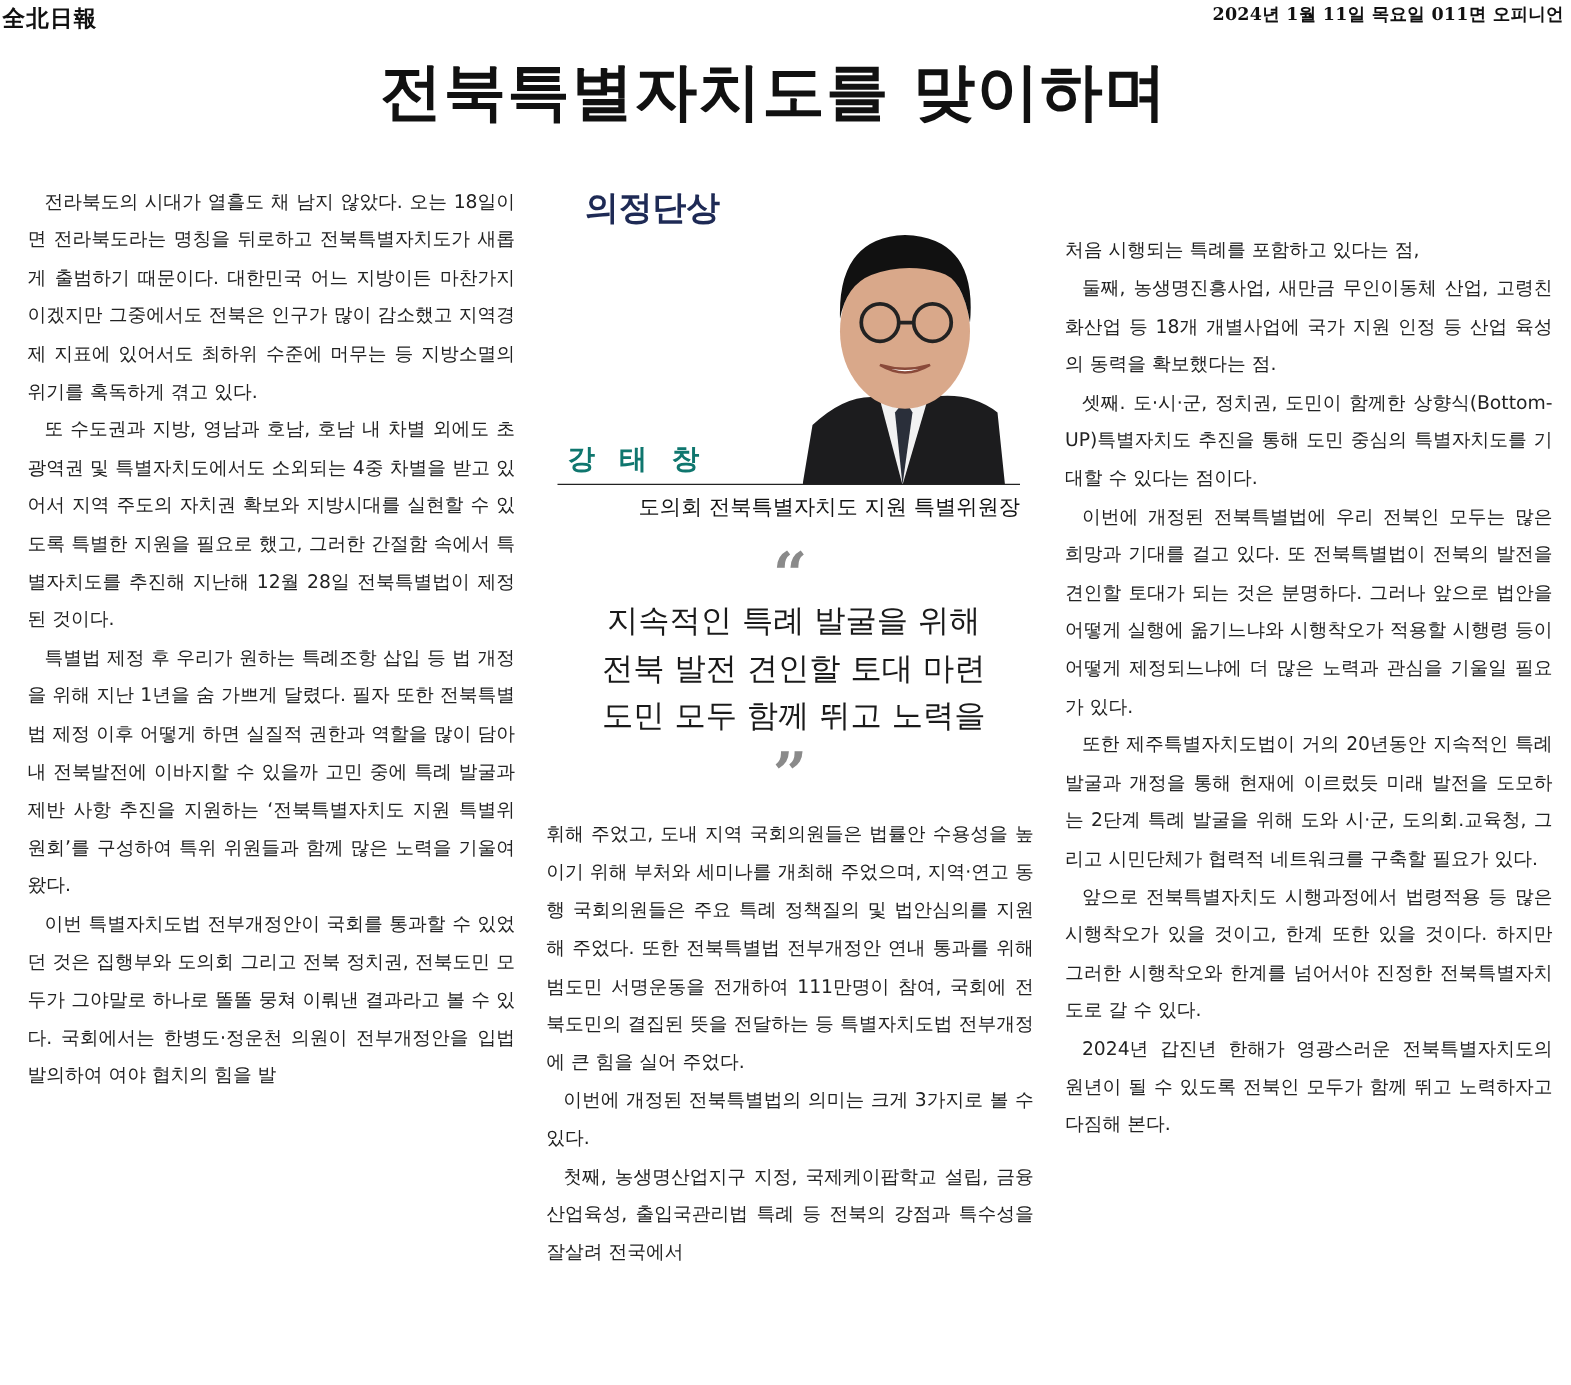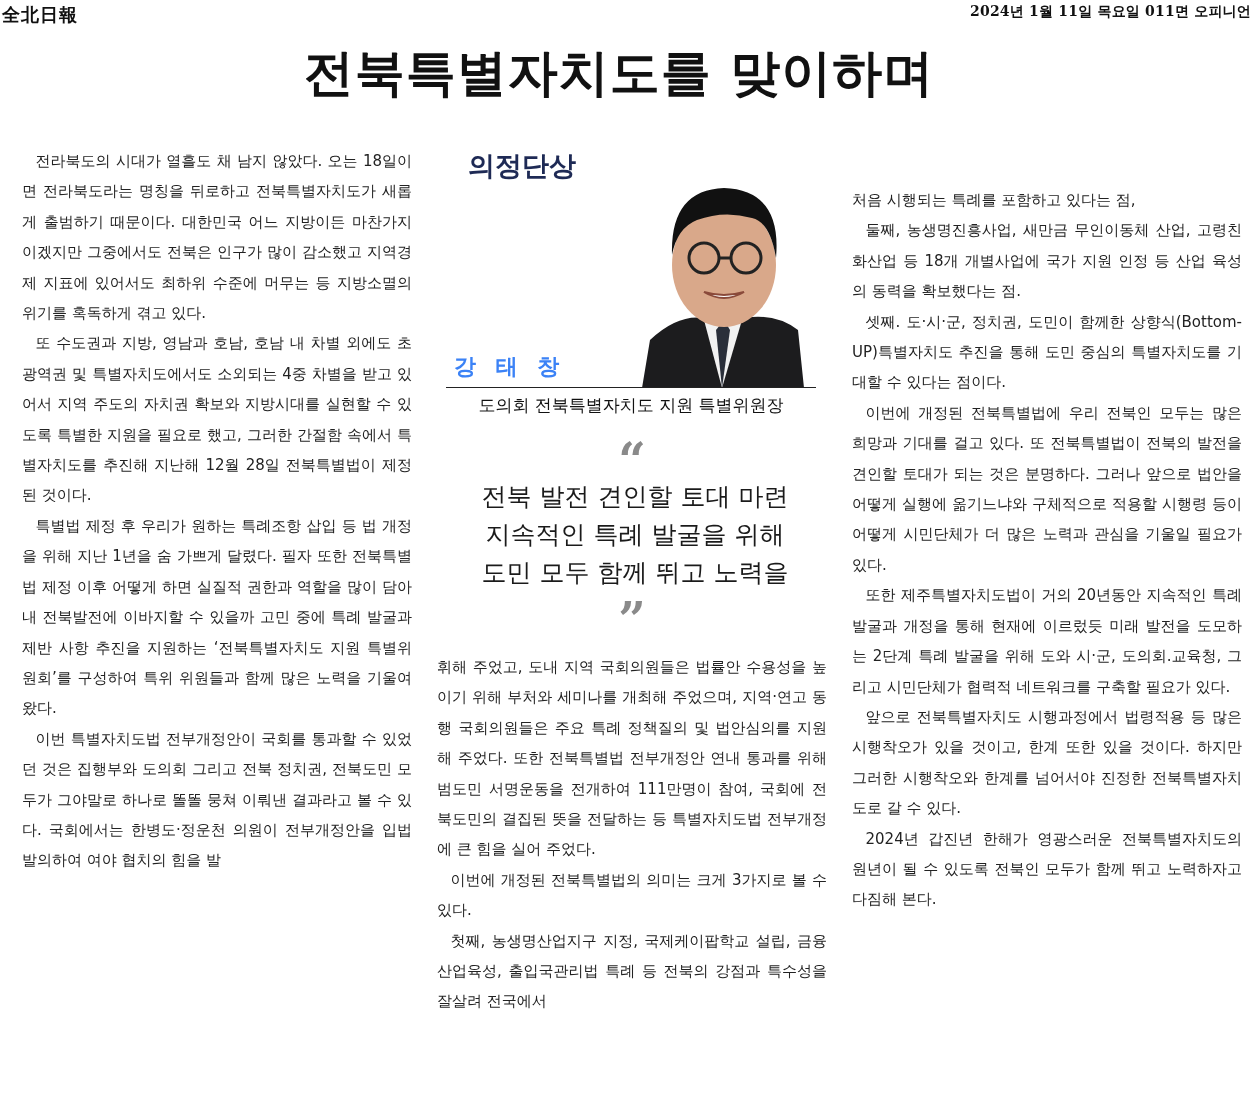--- a/index.html
+++ b/index.html
@@ -8,23 +8,23 @@
   .dateline { position: absolute; right: 6px; top: 3px; font-family: "DejaVu Serif", serif; font-weight: bold; font-size: 14px; color: #111; letter-spacing: 0.2px; text-align: right; }
   .headline { position: absolute; left: 0; width: 1238px; top: 40px; text-align: center; font-family: "DejaVu Sans", sans-serif; font-weight: bold; font-size: 50px; color: #111; letter-spacing: 1px; }
   .col { position: absolute; font-family: "DejaVu Sans", sans-serif; font-size: 15px; line-height: 30.4px; color: #222; text-align: justify; }
   .col p { margin: 0; text-indent: 0.9em; }
   .col p.cont { text-indent: 0; }
   .col-left { left: 22px; top: 146px; width: 390px; }
   .col-right { left: 852px; top: 146px; width: 390px; margin-top: 39px; }
   .col-mid { left: 437px; top: 652px; width: 390px; }
   .section-label { position: absolute; left: 468px; top: 148px; font-family: "DejaVu Sans", sans-serif; font-weight: bold; font-size: 27px; color: #1e2a55; }
   .portrait { position: absolute; left: 642px; top: 170px; width: 162px; height: 218px; overflow: hidden; }
-  .author-name { position: absolute; left: 454px; top: 352px; font-family: "DejaVu Sans", sans-serif; font-weight: bold; font-size: 22px; color: #3b82f6; letter-spacing: 6px; }
+  .author-name { position: absolute; left: 454px; top: 352px; font-family: "DejaVu Sans", sans-serif; font-weight: bold; font-size: 22px; color: #0f766e; letter-spacing: 6px; }
   .byline-rule { position: absolute; left: 446px; top: 387px; width: 370px; height: 1px; background: #222; }
-  .author-title { position: absolute; left: 446px; top: 394px; width: 370px; text-align: center; font-family: "DejaVu Sans", sans-serif; font-size: 17px; color: #111; }
+  .author-title { position: absolute; left: 446px; top: 394px; width: 370px; text-align: right; font-family: "DejaVu Sans", sans-serif; font-size: 17px; color: #111; }
   .quote-open, .quote-close { position: absolute; left: 612px; width: 40px; text-align: center; font-family: "DejaVu Serif", serif; font-weight: bold; font-size: 48px; color: #8a8a8a; line-height: 40px; }
   .quote-open { top: 440px; }
   .quote-close { top: 600px; }
   .pullquote { position: absolute; left: 440px; top: 478px; width: 390px; text-align: center; font-family: "DejaVu Sans", sans-serif; font-size: 25px; line-height: 38px; color: #1a1a1a; }
   .pullquote div { white-space: nowrap; }
 </style>
 </head>
 <body>
 
 <div class="masthead">全北日報</div>
@@ -55,33 +55,33 @@
     <path d="M62 122 Q82 134 102 122 Q82 128 62 122 Z" fill="#fff" stroke="#8a4a3a" stroke-width="2"></path>
   </svg>
 </div>
 
 <div class="author-name">강 태 창</div>
 <div class="byline-rule"></div>
 <div class="author-title">도의회 전북특별자치도 지원 특별위원장</div>
 
 <div class="quote-open">“</div>
 <div class="pullquote">
+  <div>지속적인 특례 발굴을 위해</div>
   <div>전북 발전 견인할 토대 마련</div>
-  <div>지속적인 특례 발굴을 위해</div>
   <div>도민 모두 함께 뛰고 노력을</div>
 </div>
 <div class="quote-close">”</div>
 
 <div class="col col-mid">
   <p class="cont">휘해 주었고, 도내 지역 국회의원들은 법률안 수용성을 높이기 위해 부처와 세미나를 개최해 주었으며, 지역·연고 동행 국회의원들은 주요 특례 정책질의 및 법안심의를 지원해 주었다. 또한 전북특별법 전부개정안 연내 통과를 위해 범도민 서명운동을 전개하여 111만명이 참여, 국회에 전북도민의 결집된 뜻을 전달하는 등 특별자치도법 전부개정에 큰 힘을 실어 주었다.</p>
   <p>이번에 개정된 전북특별법의 의미는 크게 3가지로 볼 수 있다.</p>
   <p>첫째, 농생명산업지구 지정, 국제케이팝학교 설립, 금융산업육성, 출입국관리법 특례 등 전북의 강점과 특수성을 잘살려 전국에서</p>
 </div>
 
 <div class="col col-right">
   <p class="cont">처음 시행되는 특례를 포함하고 있다는 점,</p>
   <p>둘째, 농생명진흥사업, 새만금 무인이동체 산업, 고령친화산업 등 18개 개별사업에 국가 지원 인정 등 산업 육성의 동력을 확보했다는 점.</p>
   <p>셋째. 도·시·군, 정치권, 도민이 함께한 상향식(Bottom-UP)특별자치도 추진을 통해 도민 중심의 특별자치도를 기대할 수 있다는 점이다.</p>
-  <p>이번에 개정된 전북특별법에 우리 전북인 모두는 많은 희망과 기대를 걸고 있다. 또 전북특별법이 전북의 발전을 견인할 토대가 되는 것은 분명하다. 그러나 앞으로 법안을 어떻게 실행에 옮기느냐와 구체적으로 적용할 시행령 등이 어떻게 시민단체가 더 많은 노력과 관심을 기울일 필요가 있다.</p>
+  <p>이번에 개정된 전북특별법에 우리 전북인 모두는 많은 희망과 기대를 걸고 있다. 또 전북특별법이 전북의 발전을 견인할 토대가 되는 것은 분명하다. 그러나 앞으로 법안을 어떻게 실행에 옮기느냐와 시행착오가 적용할 시행령 등이 어떻게 제정되느냐에 더 많은 노력과 관심을 기울일 필요가 있다.</p>
   <p>또한 제주특별자치도법이 거의 20년동안 지속적인 특례 발굴과 개정을 통해 현재에 이르렀듯 미래 발전을 도모하는 2단계 특례 발굴을 위해 도와 시·군, 도의회.교육청, 그리고 시민단체가 협력적 네트워크를 구축할 필요가 있다.</p>
   <p>앞으로 전북특별자치도 시행과정에서 법령적용 등 많은 시행착오가 있을 것이고, 한계 또한 있을 것이다. 하지만 그러한 시행착오와 한계를 넘어서야 진정한 전북특별자치도로 갈 수 있다.</p>
   <p>2024년 갑진년 한해가 영광스러운 전북특별자치도의 원년이 될 수 있도록 전북인 모두가 함께 뛰고 노력하자고 다짐해 본다.</p>
 </div>
 
 </body></html>

